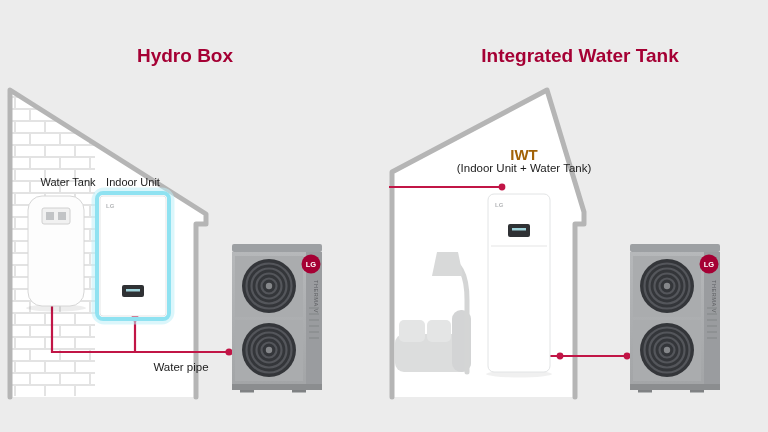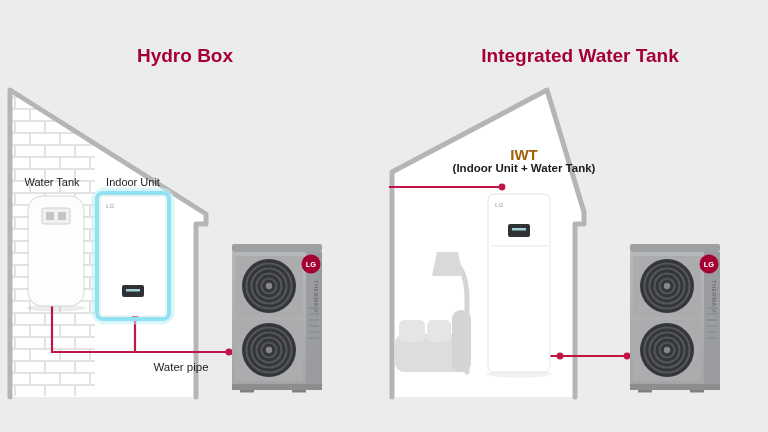--- a/index.html
+++ b/index.html
@@ -120,19 +120,19 @@
       <line x1="491" y1="246" x2="547" y2="246" stroke="#eeeeee" stroke-width="1.5"></line>
     </g>
 
     <use href="#odu" transform="translate(232,244)"></use>
     <use href="#odu" transform="translate(630,244)"></use>
   </svg>
 
   <div class="title" style="left:400px;top:45px;width:360px;">Integrated Water Tank</div>
   <div class="title" style="left:10px;top:45px;width:350px;">Hydro Box</div>
 
-  <div class="label" style="left:12px;top:176px;width:80px;">Water Tank</div>
+  <div class="label" style="left:12px;top:176px;width:80px;padding-left:16px;">Water Tank</div>
   <div class="label" style="left:93px;top:176px;width:80px;text-align:center;">Indoor Unit</div>
   <div class="label-sub" style="left:121px;top:361px;width:120px;">Water pipe</div>
 
   <div class="label-md" style="left:424px;top:146px;width:200px;">IWT</div>
-  <div class="label-sub" style="left:404px;top:162px;width:240px;font-weight:bold;">(Indoor Unit + Water Tank)</div>
+  <div class="label-sub" style="left:404px;top:162px;width:240px;">(Indoor Unit + Water Tank)</div>
 </div>
 
 </body></html>

